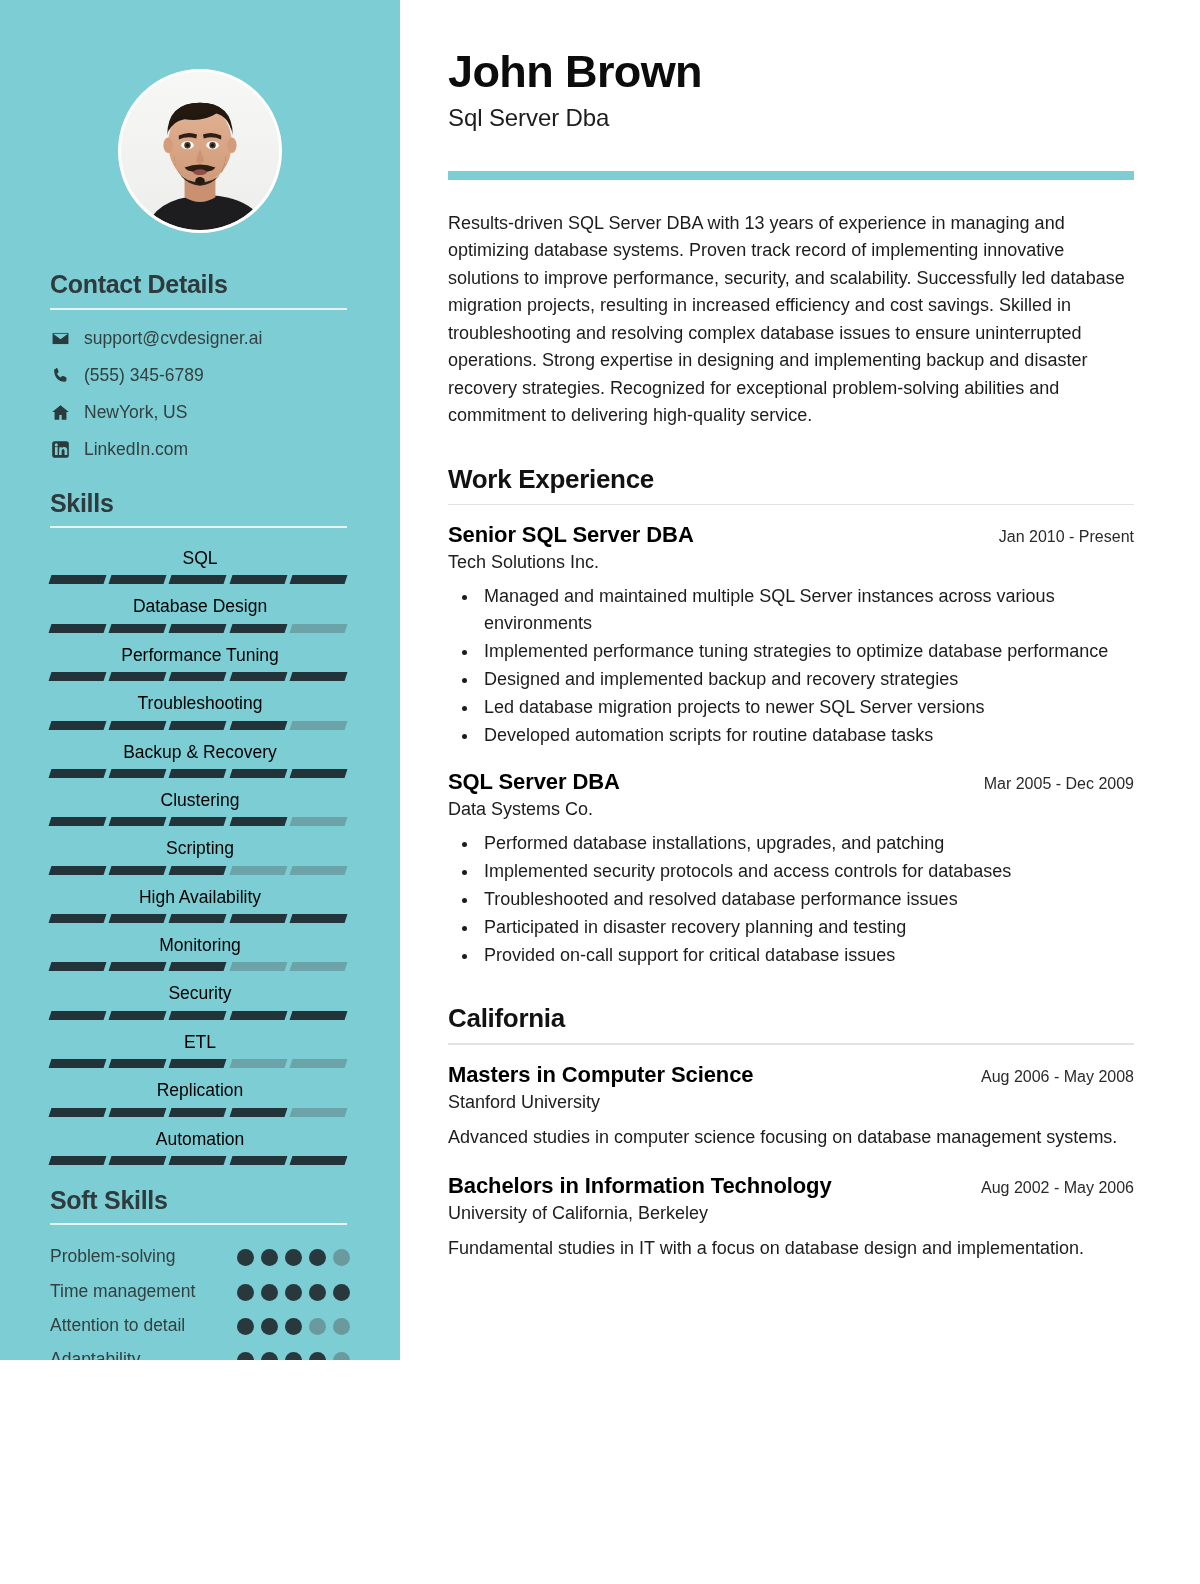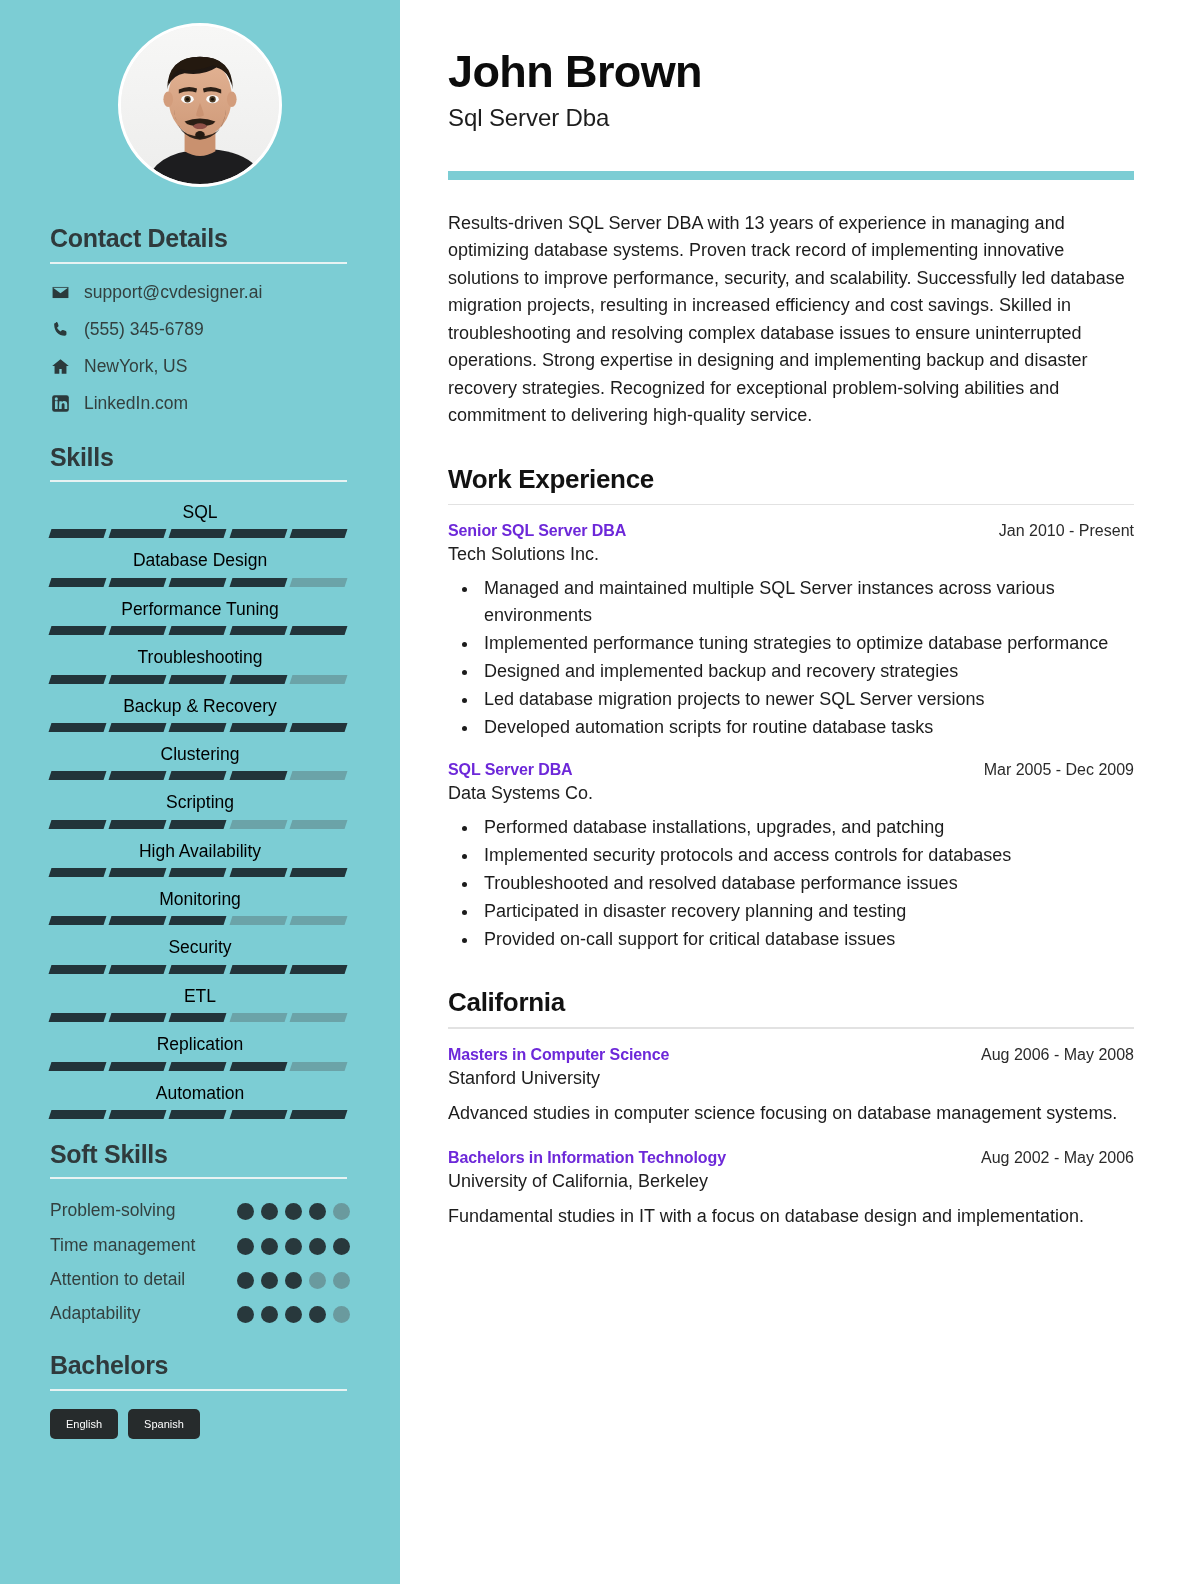--- a/index.html
+++ b/index.html
@@ -6,23 +6,23 @@
   html, body {
     width:1200px; height:1584px;
     background:#ffffff;
     font-family:"Liberation Sans", sans-serif;
     overflow:hidden;
   }
   .page { position:relative; width:1200px; height:1584px; display:flex; }
 
   
   .sidebar {
-    width:400px; height:1584px;
+    width:400px; height:1360px;
     background:#7ccdd4;
-    padding:23px 50px 0 50px;
+    padding:69px 50px 0 50px;
     position:relative;
     overflow:hidden;
   }
   .avatar-wrap { display:flex; justify-content:center; margin-bottom:38px; }
   .avatar {
     width:164px; height:164px; border-radius:50%;
     overflow:hidden; background:#f2f2f2;
     border:3px solid #ffffff;
     position:relative;
   }
@@ -90,21 +90,21 @@
   }
 
   .sec { margin-top:34px; }
   .sec-title {
     font-size:26px; font-weight:bold; color:#121212; letter-spacing:-0.3px;
   }
   .sec-rule { height:1.5px; background:#e2e2e2; margin:9px 0 17px 0; }
 
   .entry { margin-bottom:20px; }
   .entry-head { display:flex; justify-content:space-between; align-items:baseline; gap:16px; }
-  .entry-title { font-size:16px; font-weight:bold; color:#6d28d9; letter-spacing:-0.1px; }
+  .entry-title { font-size:22px; font-weight:bold; color:#000000; letter-spacing:-0.1px; }
   .entry-date { font-size:16px; color:#2a2a2a; white-space:nowrap; flex:none; }
   .entry-org { font-size:18px; color:#202020; margin-top:4px; }
   .entry-desc { font-size:18px; color:#1c1c1c; line-height:1.5; margin-top:11px; }
 
   ul.bullets { margin:10px 0 0 30px; }
   ul.bullets li {
     font-size:18px; color:#1c1c1c; line-height:1.5;
     margin-bottom:1px; padding-left:6px;
   }
   ul.bullets li::marker { font-size:16px; }

